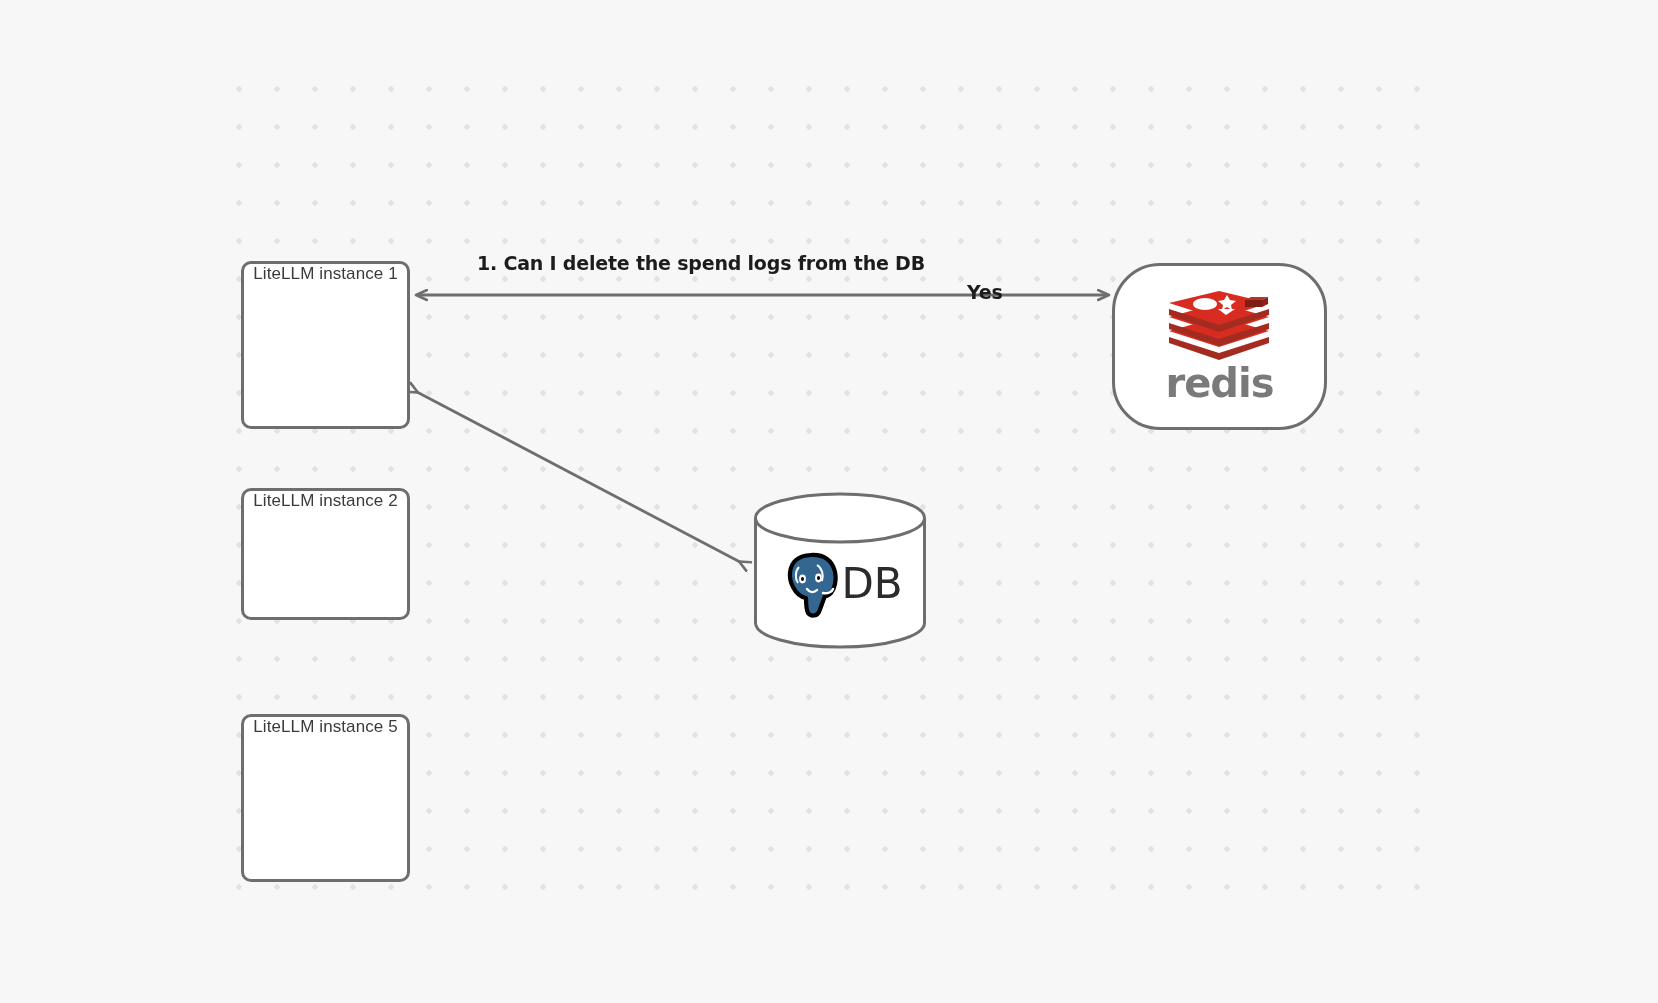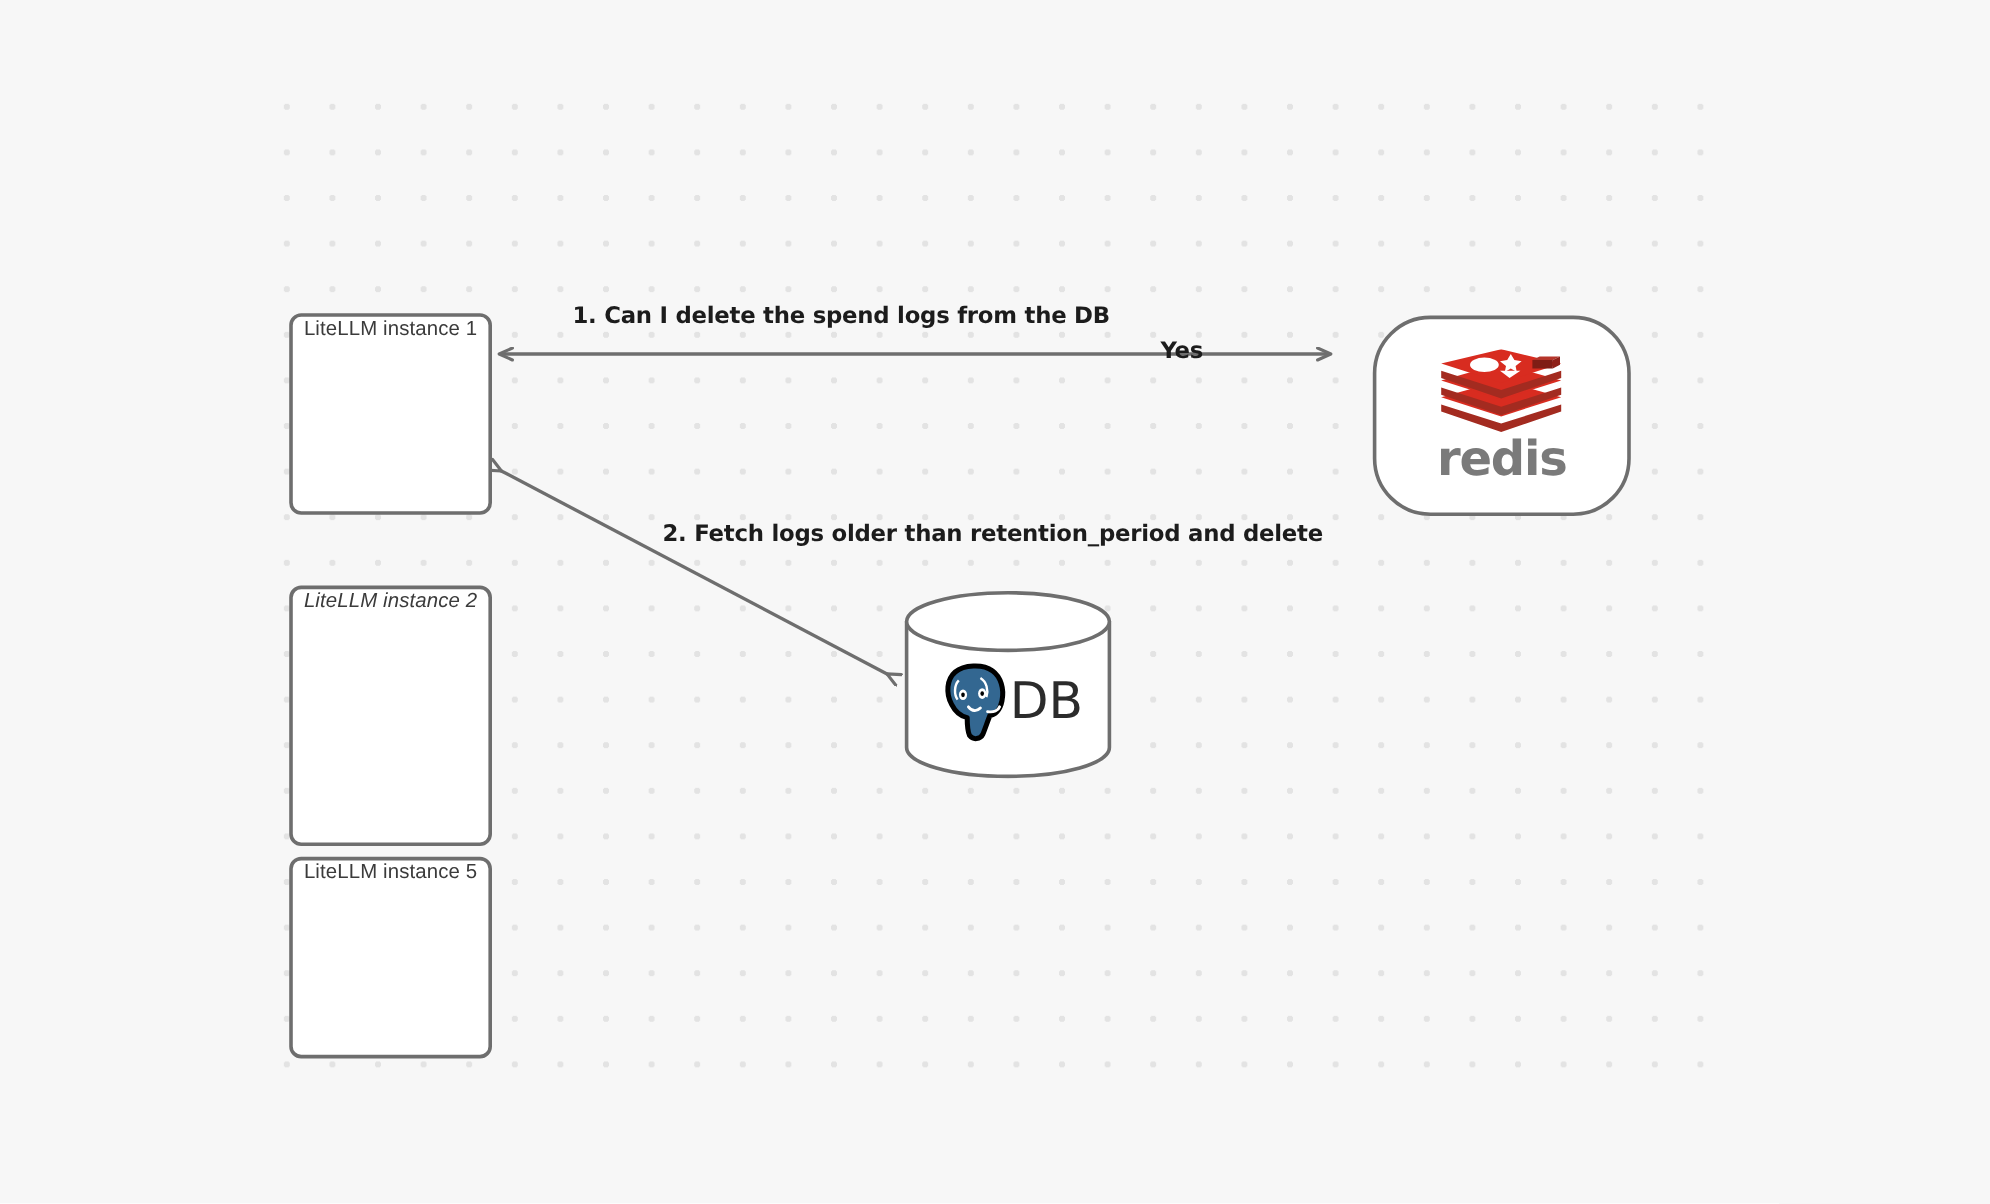--- a/index.html
+++ b/index.html
@@ -42,39 +42,38 @@
     justify-content: center;
   }
   .node-box .node-label {
     font-size: 17px;
     color: #3b3b3b;
     font-family: "Liberation Sans", sans-serif;
     letter-spacing: 0.1px;
   }
 
   #box-llm-1 { left: 241px; top: 261px; width: 169px; height: 168px; }
-  #box-llm-2 { left: 241px; top: 488px; width: 169px; height: 217px; font-style: italic; }
+  #box-llm-2 { left: 241px; top: 488px; width: 169px; height: 132px; }
   #box-llm-3 { left: 241px; top: 714px; width: 169px; height: 168px; }
 
   
   #node-redis {
     position: absolute;
     left: 1112px;
     top: 263px;
     width: 215px;
     height: 167px;
     box-sizing: border-box;
     background: #ffffff;
     border: 3px solid #6e6e6e;
     border-radius: 48px;
     display: flex;
     flex-direction: column;
     align-items: center;
     justify-content: center;
-    margin-left: 32px;
   }
   .redis-logo {
     display: flex;
     flex-direction: column;
     align-items: center;
     justify-content: center;
   }
   .redis-wordmark {
     font-family: "DejaVu Sans", sans-serif;
     font-size: 40px;
@@ -163,21 +162,20 @@
       LiteLLM instance 1 --&gt;
     <g>
       <line x1="740" y1="562" x2="417" y2="392" stroke="#6e6e6e" stroke-width="2.8" marker-start="url(#arrow-r)" marker-end="url(#arrow-l)"></line>
     </g>
   </svg>
 
   <div class="edge-label" id="label-step-1">1.  Can I delete the spend logs from the DB</div>
 
   <div class="edge-label" id="label-yes">Yes</div>
 
-  <div class="edge-label" id="label-step-2">2.  Fetch logs older than retention_period and delete</div>
 
   <div class="node-box" id="box-llm-1">
     <span class="node-label">LiteLLM instance 1</span>
   </div>
 
   <div class="node-box" id="box-llm-2">
     <span class="node-label">LiteLLM instance 2</span>
   </div>
 
   <div class="node-box" id="box-llm-3">

